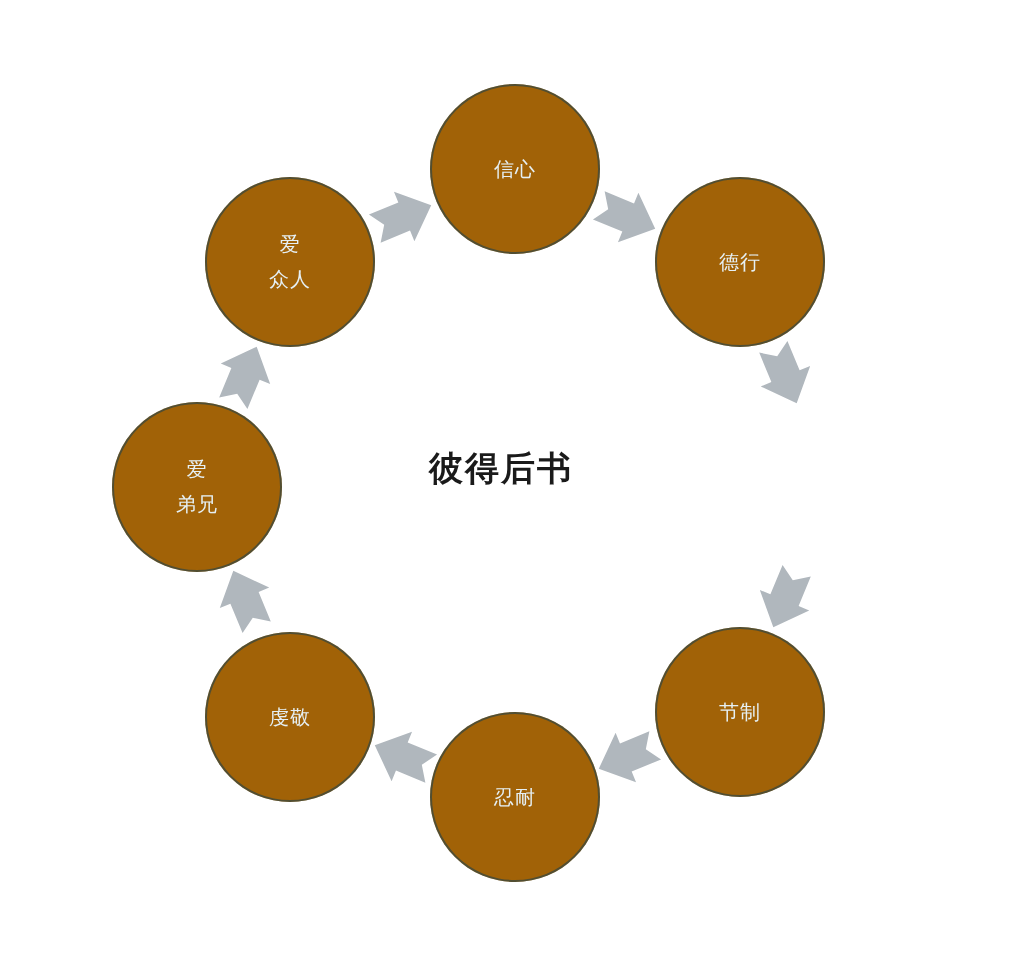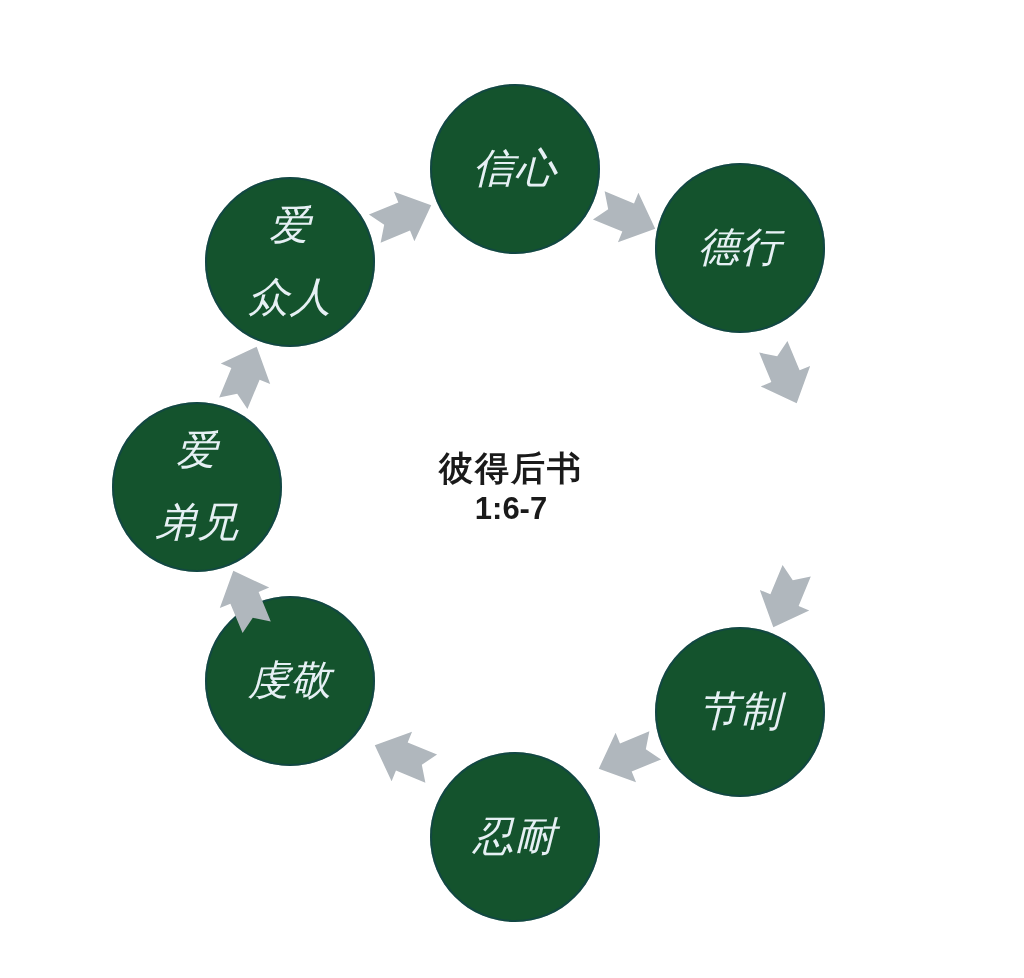--- a/index.html
+++ b/index.html
@@ -13,53 +13,52 @@
     width: 1024px;
     height: 978px;
     background: #FFFFFF;
     overflow: hidden;
   }
   .node {
     position: absolute;
     width: 170px;
     height: 170px;
     border-radius: 50%;
-    background: #14532d;
+    background: #a16207;
     box-shadow: inset 0 0 0 2px rgba(16, 62, 86, 0.55);
     display: flex;
     flex-direction: column;
     align-items: center;
     justify-content: center;
     text-align: center;
     color: #E6F0F4;
-    font-size: 41px;
+    font-size: 20px;
     line-height: 1.75;
     letter-spacing: 1px;
-    font-style: italic;
   }
   .node-line {
     display: block;
     white-space: nowrap;
   }
   .node-line:empty {
     display: none;
   }
   .arrow {
     position: absolute;
     width: 64px;
     height: 56px;
   }
   .arrow svg {
     display: block;
     width: 100%;
     height: 100%;
   }
   .center-label {
     position: absolute;
-    left: 361px;
+    left: 351px;
     top: 447px;
     width: 300px;
     text-align: center;
     color: #1A1A1A;
     font-weight: 700;
   }
   .center-label .book {
     font-size: 34px;
     line-height: 1.25;
     letter-spacing: 2px;
@@ -72,37 +71,37 @@
 </head>
 <body>
 
 <div class="canvas">
 
   <div class="node" style="left:430px; top:84px;">
     <span class="node-line">信心</span>
 
   </div>
 
-  <div class="node" style="left:655px; top:163px;">
+  <div class="node" style="left:655px; top:177px;">
     <span class="node-line">德行</span>
 
   </div>
 
 
   <div class="node" style="left:655px; top:627px;justify-content:center;">
     <span class="node-line">节制</span>
 
   </div>
 
-  <div class="node" style="left:430px; top:752px;">
+  <div class="node" style="left:430px; top:712px;">
     <span class="node-line">忍耐</span>
 
   </div>
 
-  <div class="node" style="left:205px; top:596px;align-items:center;">
+  <div class="node" style="left:205px; top:632px;align-items:center;">
     <span class="node-line">虔敬</span>
 
   </div>
 
   <div class="node" style="left:112px; top:402px;">
     <span class="node-line">爱</span>
     <span class="node-line">弟兄</span>
   </div>
 
   <div class="node" style="left:205px; top:177px;">
@@ -146,16 +145,15 @@
       </svg>
   </div>
   <div class="arrow" style="left:371px; top:189px; transform:rotate(337.5deg);">
     <svg viewBox="0 0 100 88">
         <polygon points="2,20 52,20 52,2 98,44 52,86 52,68 2,68 18,44" fill="#B0B7BD"></polygon>
       </svg>
   </div>
 
   <div class="center-label">
     <div class="book">彼得后书</div>
-    <div class="verses">1:6-7</div>
   </div>
 
 </div>
 
 </body></html>

